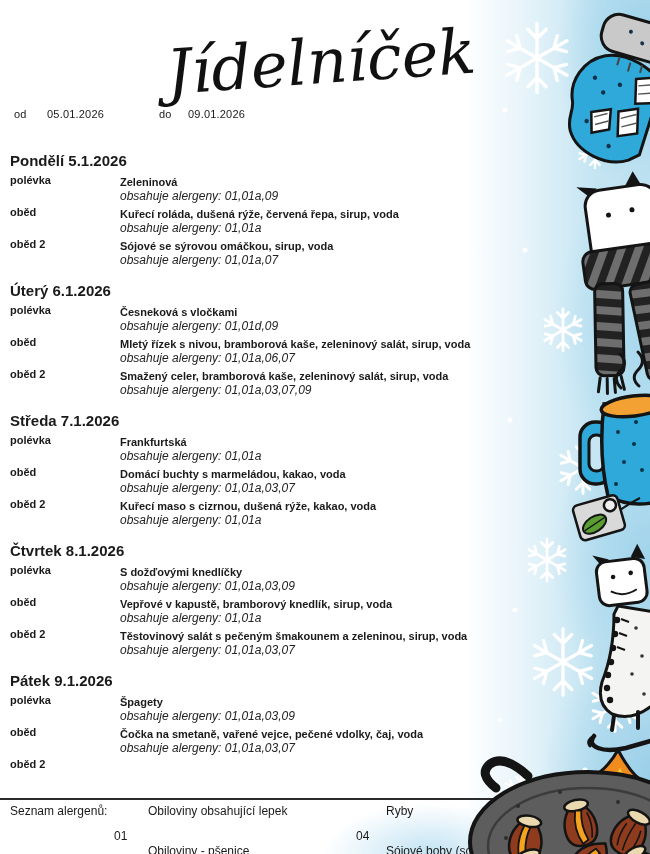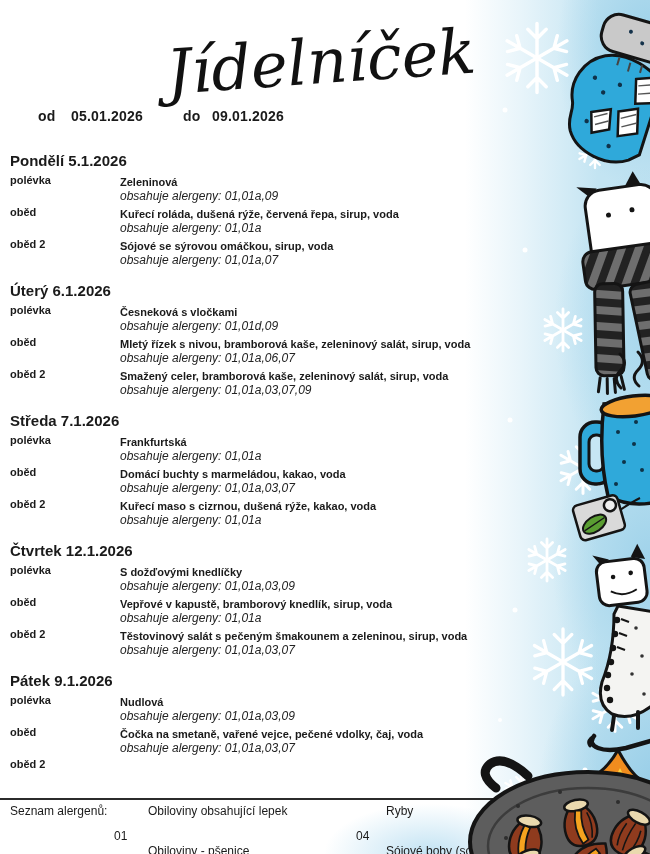--- a/index.html
+++ b/index.html
@@ -29,21 +29,21 @@
   .deco-mitten {left:566px;top:16px;}
   .deco-cow    {left:576px;top:183px;}
   .deco-mug    {left:574px;top:352px;}
   .deco-cowface{left:592px;top:546px;}
   .deco-skate  {left:584px;top:604px;}
   .deco-pan    {left:468px;top:746px;}
   
   .content{position:relative;z-index:2;padding:0 0 0 10px;width:600px;box-sizing:border-box;}
   .header{height:108px;position:relative;}
   .title-svg{position:absolute;left:148px;top:2px;}
-  .date-line{height:24px;font-size:14px;font-weight:bold;padding-left:4px;letter-spacing:.2px;margin-left:24px;}
+  .date-line{height:24px;font-size:11px;font-weight:normal;padding-left:4px;letter-spacing:.2px;}
   .date-line .lbl{display:inline-block;}
   .date-line .od-lbl{width:33px;}
   .date-line .od-val{display:inline-block;width:112px;}
   .date-line .do-lbl{width:29px;}
   .days{margin-top:8px;}
   .day{height:130px;padding-top:12px;box-sizing:border-box;}
   .day-title{font-size:15px;font-weight:bold;height:22px;}
   .menu-row{display:flex;height:32px;}
   .row-label{width:110px;font-size:11px;font-weight:bold;flex:0 0 110px;}
   .row-body{flex:1;}
@@ -381,21 +381,21 @@
       <div class="menu-row">
         <div class="row-label">oběd 2</div>
         <div class="row-body">
             <div class="dish">Kuřecí maso s cizrnou, dušená rýže, kakao, voda</div>
         <div class="allergens">obsahuje alergeny: 01,01a</div>
           </div>
       </div>
     </div>
 
     <div class="day">
-      <div class="day-title">Čtvrtek 12.1.2026</div>
+      <div class="day-title">Čtvrtek 8.1.2026</div>
       <div class="menu-row">
         <div class="row-label">polévka</div>
         <div class="row-body">
             <div class="dish">S dožďovými knedlíčky</div>
         <div class="allergens">obsahuje alergeny: 01,01a,03,09</div>
           </div>
       </div>
       <div class="menu-row">
         <div class="row-label">oběd</div>
         <div class="row-body">
@@ -410,21 +410,21 @@
         <div class="allergens">obsahuje alergeny: 01,01a,03,07</div>
           </div>
       </div>
     </div>
 
     <div class="day">
       <div class="day-title">Pátek 9.1.2026</div>
       <div class="menu-row">
         <div class="row-label">polévka</div>
         <div class="row-body">
-            <div class="dish">Nudlová</div>
+            <div class="dish">Špagety</div>
         <div class="allergens">obsahuje alergeny: 01,01a,03,09</div>
           </div>
       </div>
       <div class="menu-row">
         <div class="row-label">oběd</div>
         <div class="row-body">
             <div class="dish">Čočka na smetaně, vařené vejce, pečené vdolky, čaj, voda</div>
         <div class="allergens">obsahuje alergeny: 01,01a,03,07</div>
           </div>
       </div>

